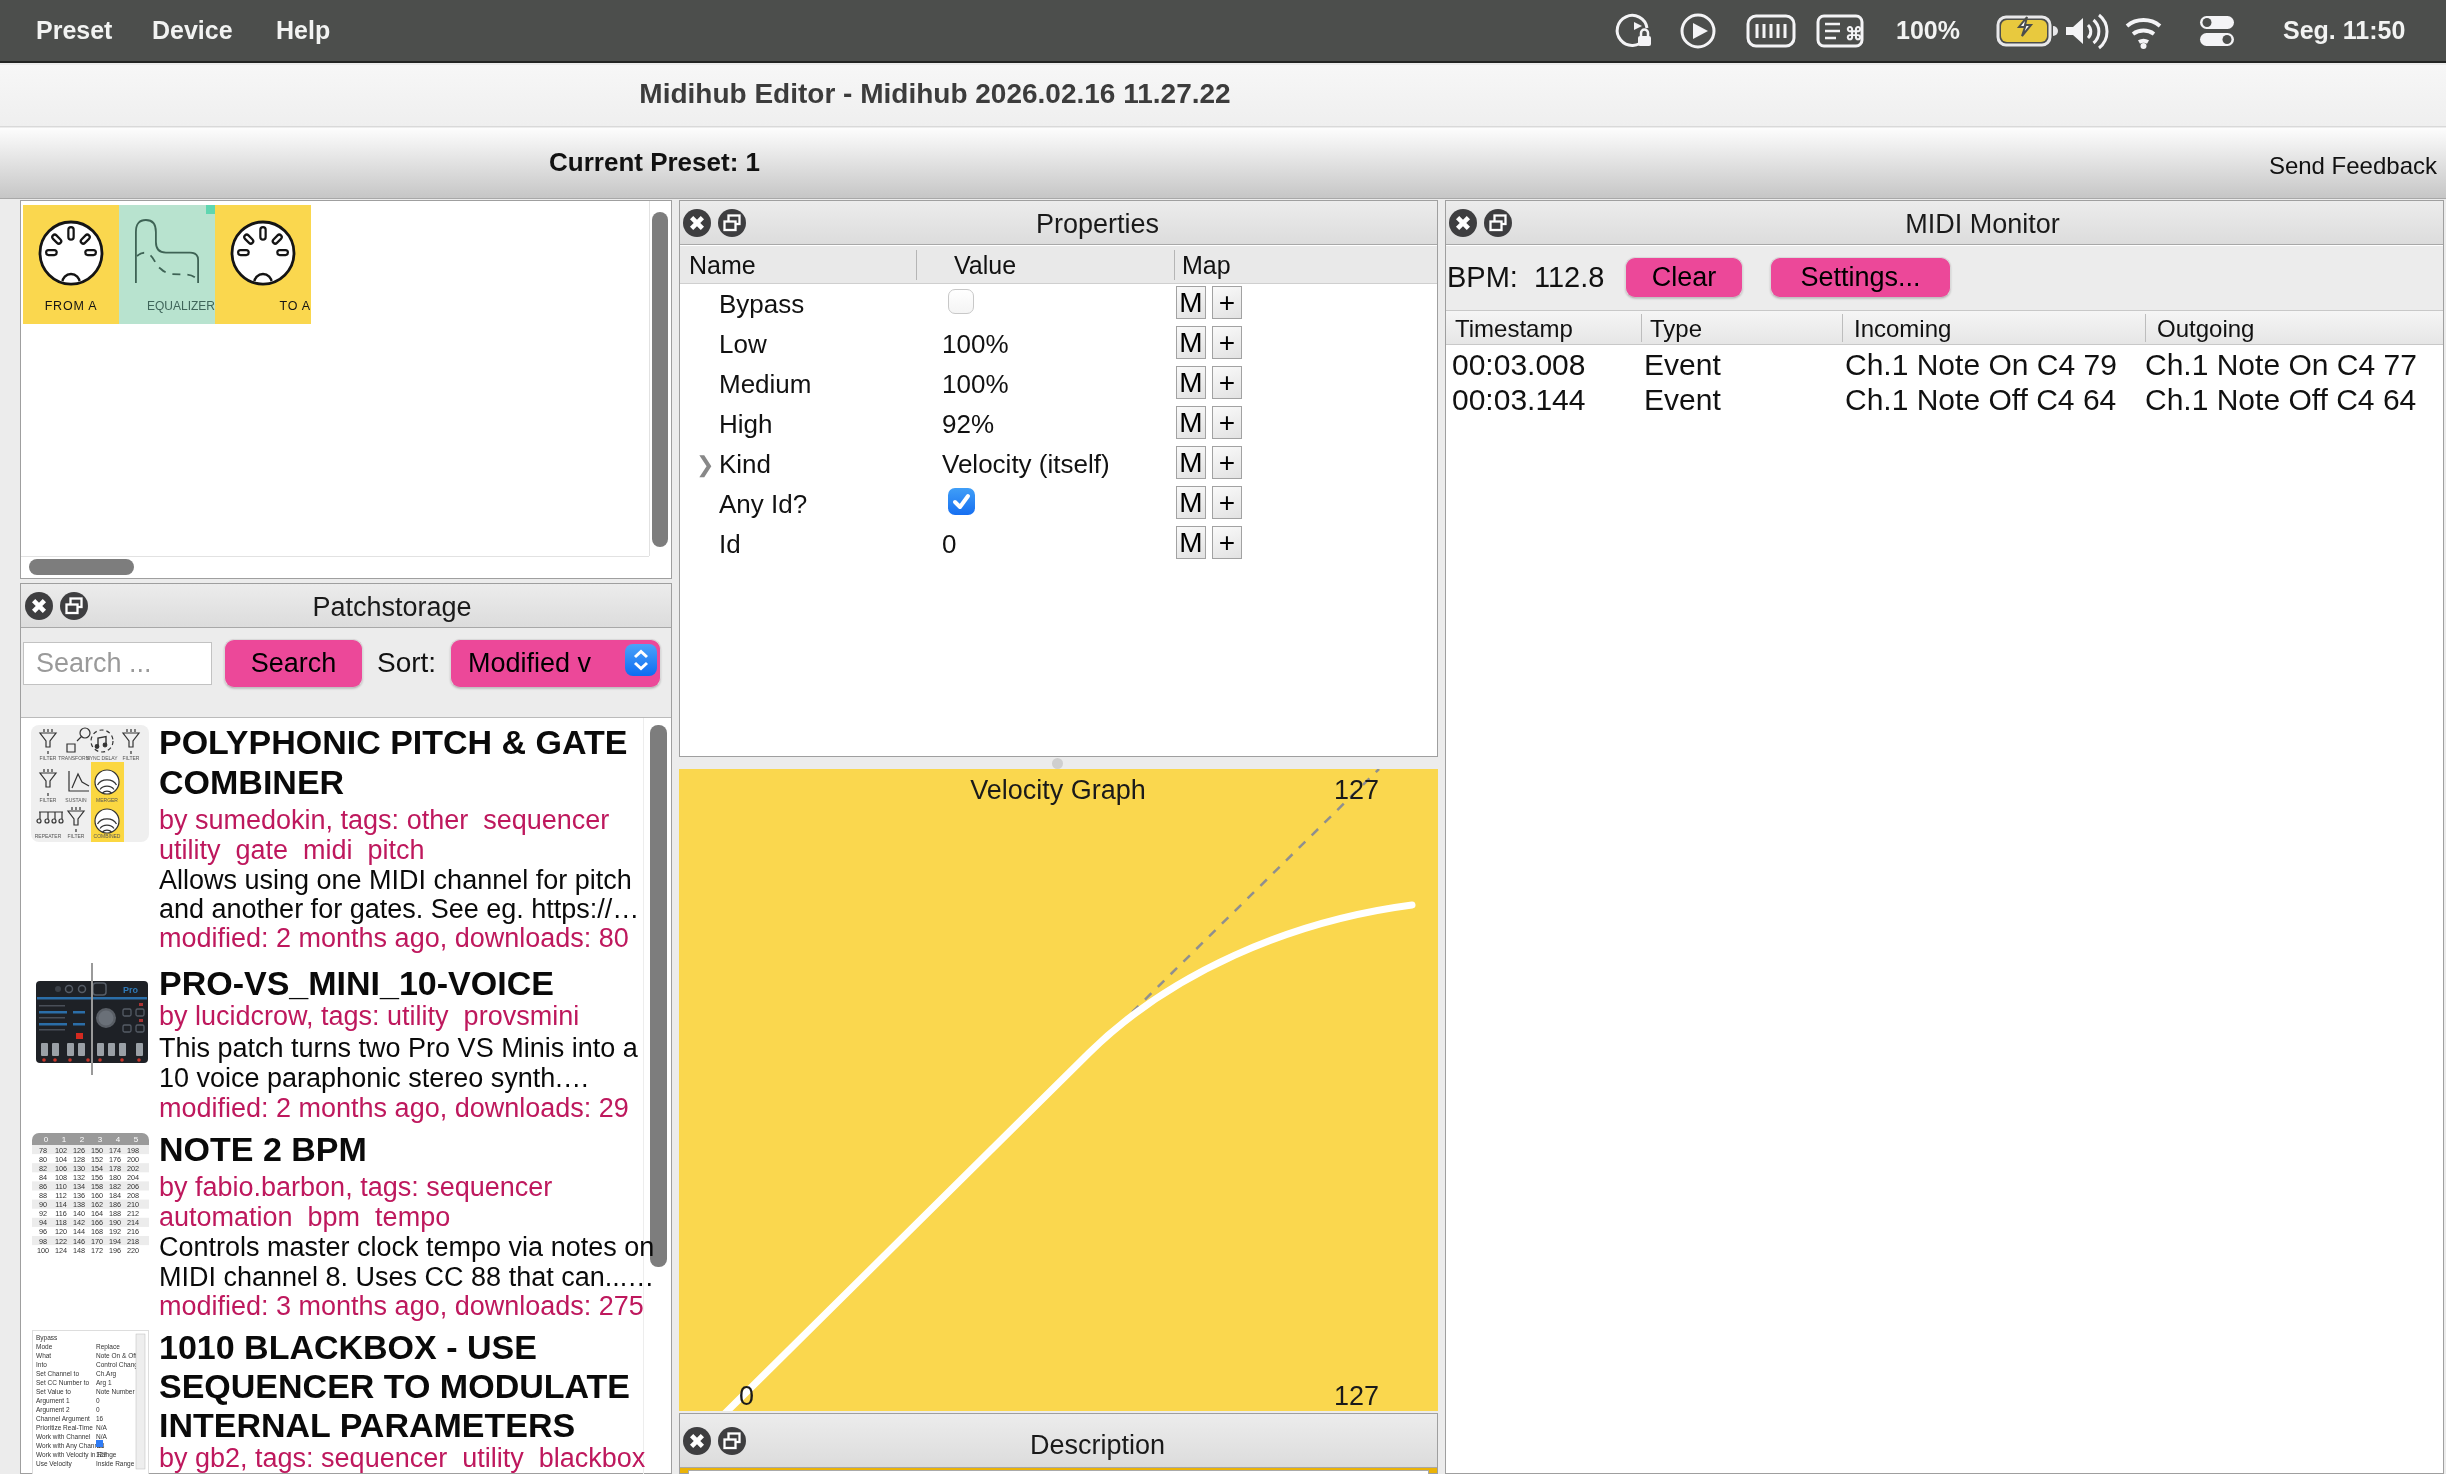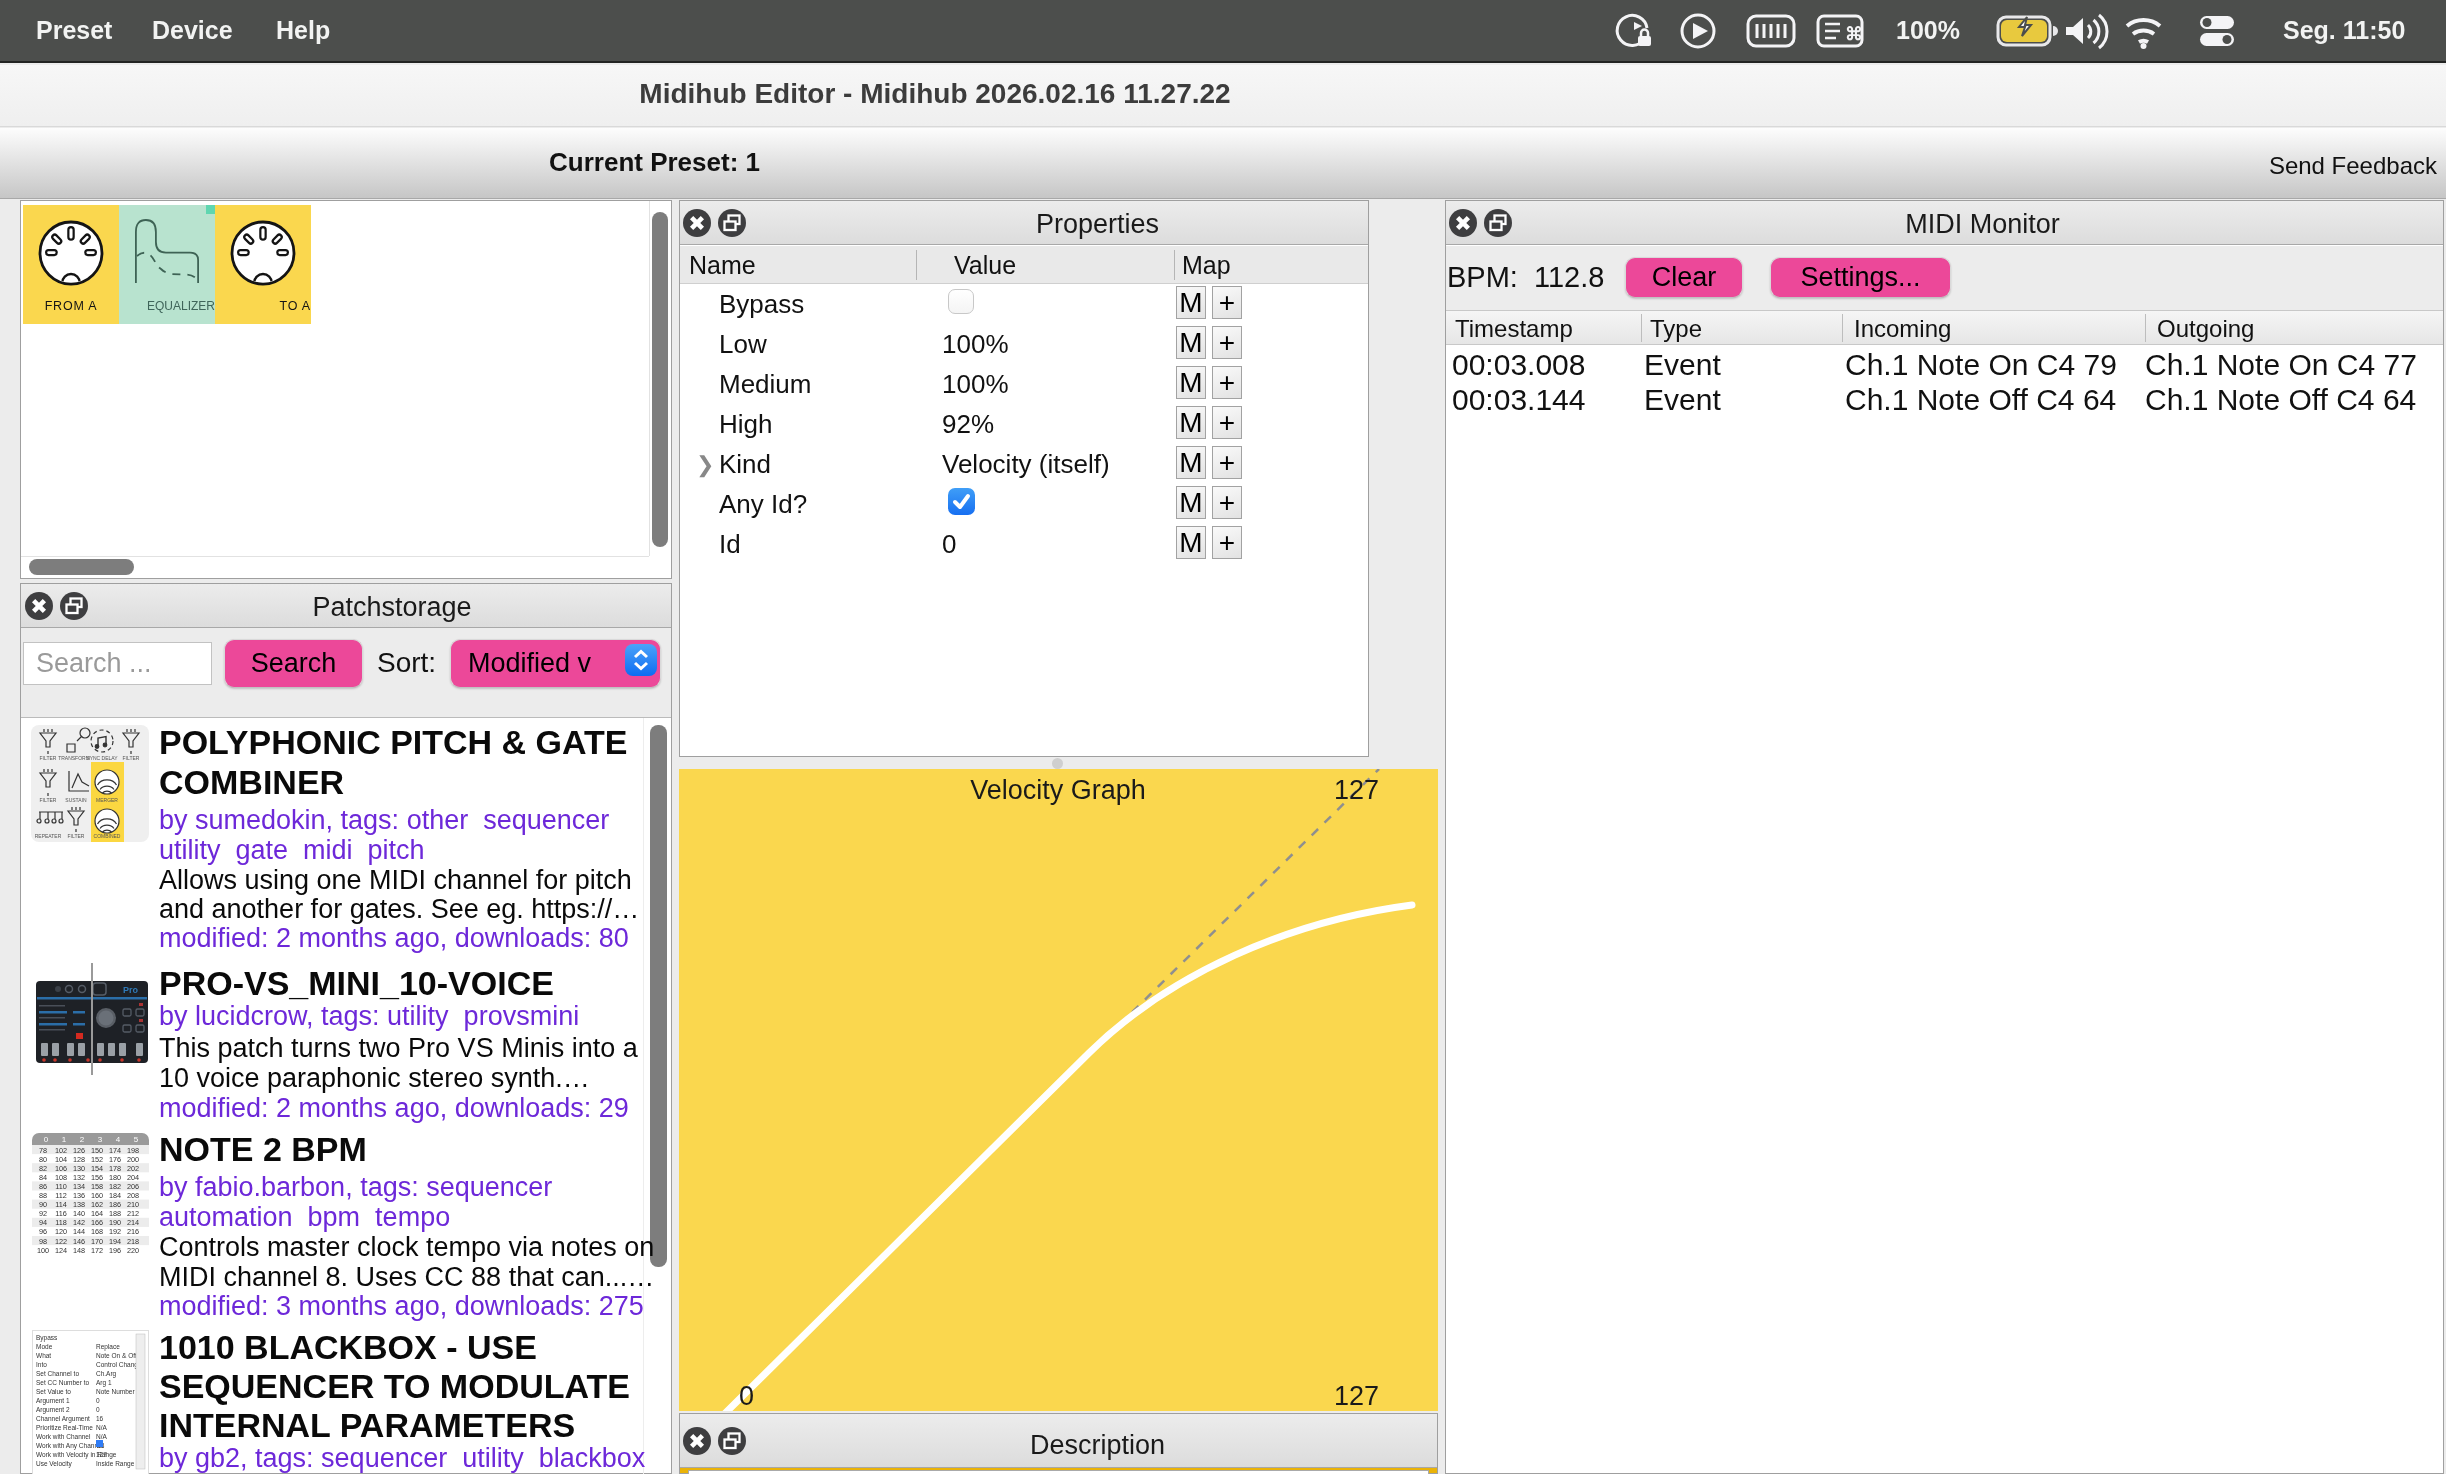--- a/index.html
+++ b/index.html
@@ -23,21 +23,21 @@
 .sthumb{position:absolute;background:#7d7d7d;border-radius:8px}
 
 .mbtn{position:absolute;width:30px;height:33px;border:1px solid #a2a2a2;background:linear-gradient(160deg,#fafafa,#e2e2e2);font-size:28px;text-align:center;line-height:31px;color:#000}
 
 .wbtn{position:absolute;background:#ec4899;border:1px solid #d9d9d9;border-bottom-color:#c2c2c2;border-radius:10px;box-shadow:0 1px 2px rgba(0,0,0,.18);text-align:center;font-size:27px;color:#000}
 .gray{color:#6e6e6e}
 input::placeholder{color:#9a9a9a}
 input{outline:none;background:#fff}
 .pl{position:absolute;left:138px;font-size:27px;white-space:nowrap;color:#0a0a0a}
 .pt{font-size:34px;font-weight:bold}
-.pl.gray{color:#6d28d9}
+.pl.gray{color:#be185d}
 </style></head>
 <body>
 
 <div id="menubar" class="abs">
   <span class="mi" style="left:36px">Preset</span>
   <span class="mi" style="left:152px">Device</span>
   <span class="mi" style="left:276px">Help</span>
   <span class="mi" style="left:2283px">Seg. 11:50</span>
   <span class="mi" style="left:1896px">100%</span>
   <svg class="abs" style="left:1600px;top:0" width="680" height="63" viewBox="0 0 680 63" fill="none" stroke="#f4f4f6">
@@ -434,21 +434,21 @@
     <g fill="#eee" stroke="#bbb" stroke-width="0.5">
         <rect x="104" y="4" width="9" height="135"></rect>
       </g>
   </svg>
   <div class="pl pt" style="top:744px">1010 BLACKBOX - USE</div>
   <div class="pl pt" style="top:783px">SEQUENCER TO MODULATE</div>
   <div class="pl pt" style="top:822px">INTERNAL PARAMETERS</div>
   <div class="pl gray" style="top:859px">by gb2, tags: sequencer&nbsp; utility&nbsp; blackbox</div>
 </div>
 
-<div class="panel" style="left:679px;top:200px;width:690px;height:557px">
+<div class="panel" style="left:679px;top:200px;width:759px;height:557px">
   <div class="phead">
     <div class="pbtn" style="left:3px">
         <svg width="28" height="28" viewBox="0 0 28 28">
           <path d="M8.6 8.6 L19.4 19.4 M19.4 8.6 L8.6 19.4" stroke="#fff" stroke-width="4.6"></path>
         </svg>
       </div>
     <div class="pbtn" style="left:38px">
         <svg width="28" height="28" viewBox="0 0 28 28" fill="none" stroke="#fff" stroke-width="2.3">
           <rect x="10.5" y="6.5" width="11" height="8.5"></rect>
           <rect x="6.5" y="12.5" width="11" height="8.5" fill="#3e3e40"></rect>

